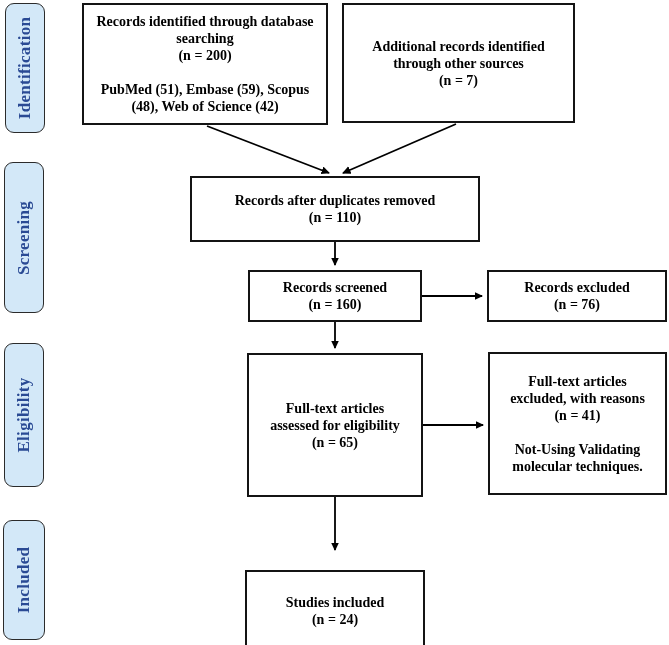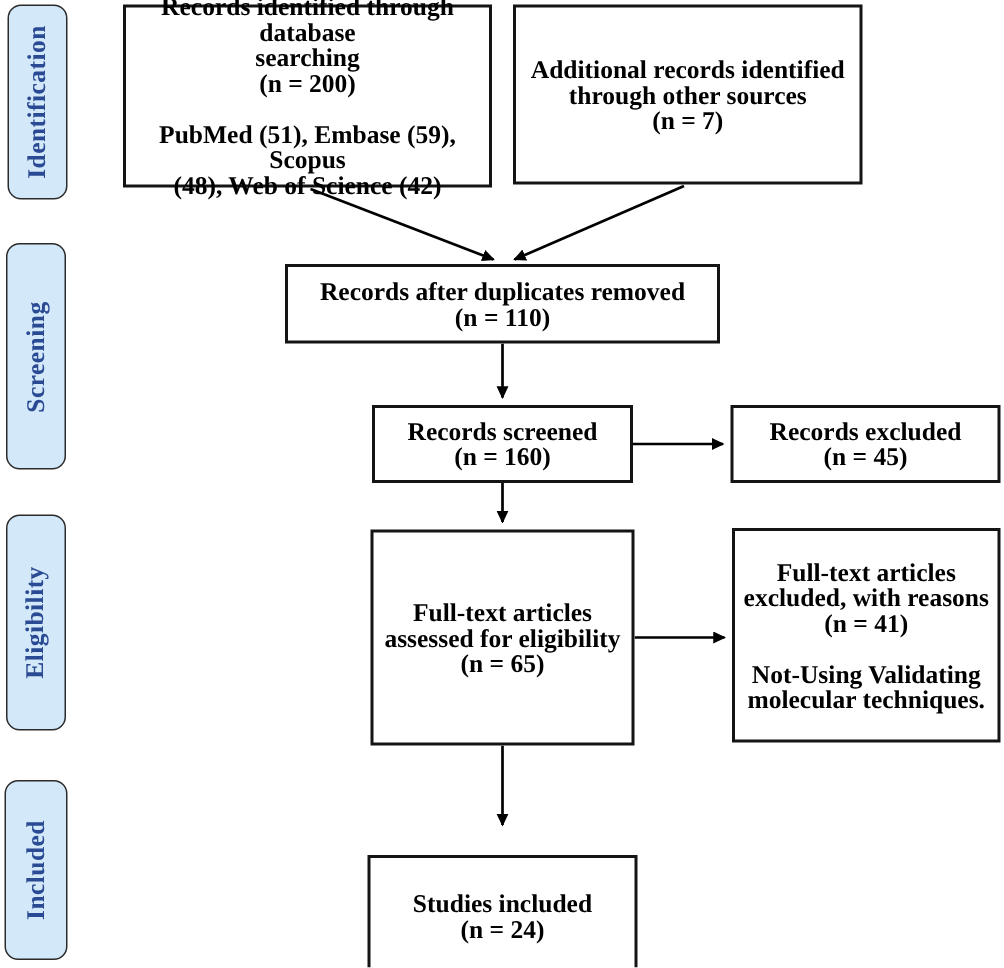--- a/index.html
+++ b/index.html
@@ -20,21 +20,21 @@
   }
   .flow-box {
     position: absolute;
     box-sizing: border-box;
     background: #ffffff;
     border: 2px solid #141414;
     display: flex;
     align-items: center;
     justify-content: center;
     text-align: center;
-    font-size: 17px;
+    font-size: 14px;
     line-height: 17px;
   }
   .flow-box.thick { border-width: 2.5px; }
   .flow-box .txt {
     white-space: pre-line;
     text-align: center;
     padding: 0 4px;
   }
   .stage {
     position: absolute;
@@ -95,33 +95,33 @@
 PubMed (51), Embase (59), Scopus
 (48), Web of Science (42)</span>
   </div>
 
   <div class="flow-box" style="left:342px; top:3px; width:233px; height:120px;">
     <span class="txt">Additional records identified
 through other sources
 (n = 7)</span>
   </div>
 
-  <div class="flow-box thick" style="left:190px; top:176px; width:290px; height:53px;">
+  <div class="flow-box thick" style="left:190px; top:176px; width:290px; height:66px;">
     <span class="txt">Records after duplicates removed
 (n = 110)</span>
   </div>
 
   <div class="flow-box" style="left:248px; top:270px; width:174px; height:52px;">
     <span class="txt">Records screened
 (n = 160)</span>
   </div>
 
   <div class="flow-box" style="left:487px; top:270px; width:180px; height:52px;">
     <span class="txt">Records excluded
-(n = 45)</span>
+(n = 76)</span>
   </div>
 
   <div class="flow-box thick" style="left:247px; top:353px; width:176px; height:144px;">
     <span class="txt">Full-text articles
 assessed for eligibility
 (n = 65)</span>
   </div>
 
   <div class="flow-box" style="left:488px; top:352px; width:179px; height:143px;">
     <span class="txt">Full-text articles

